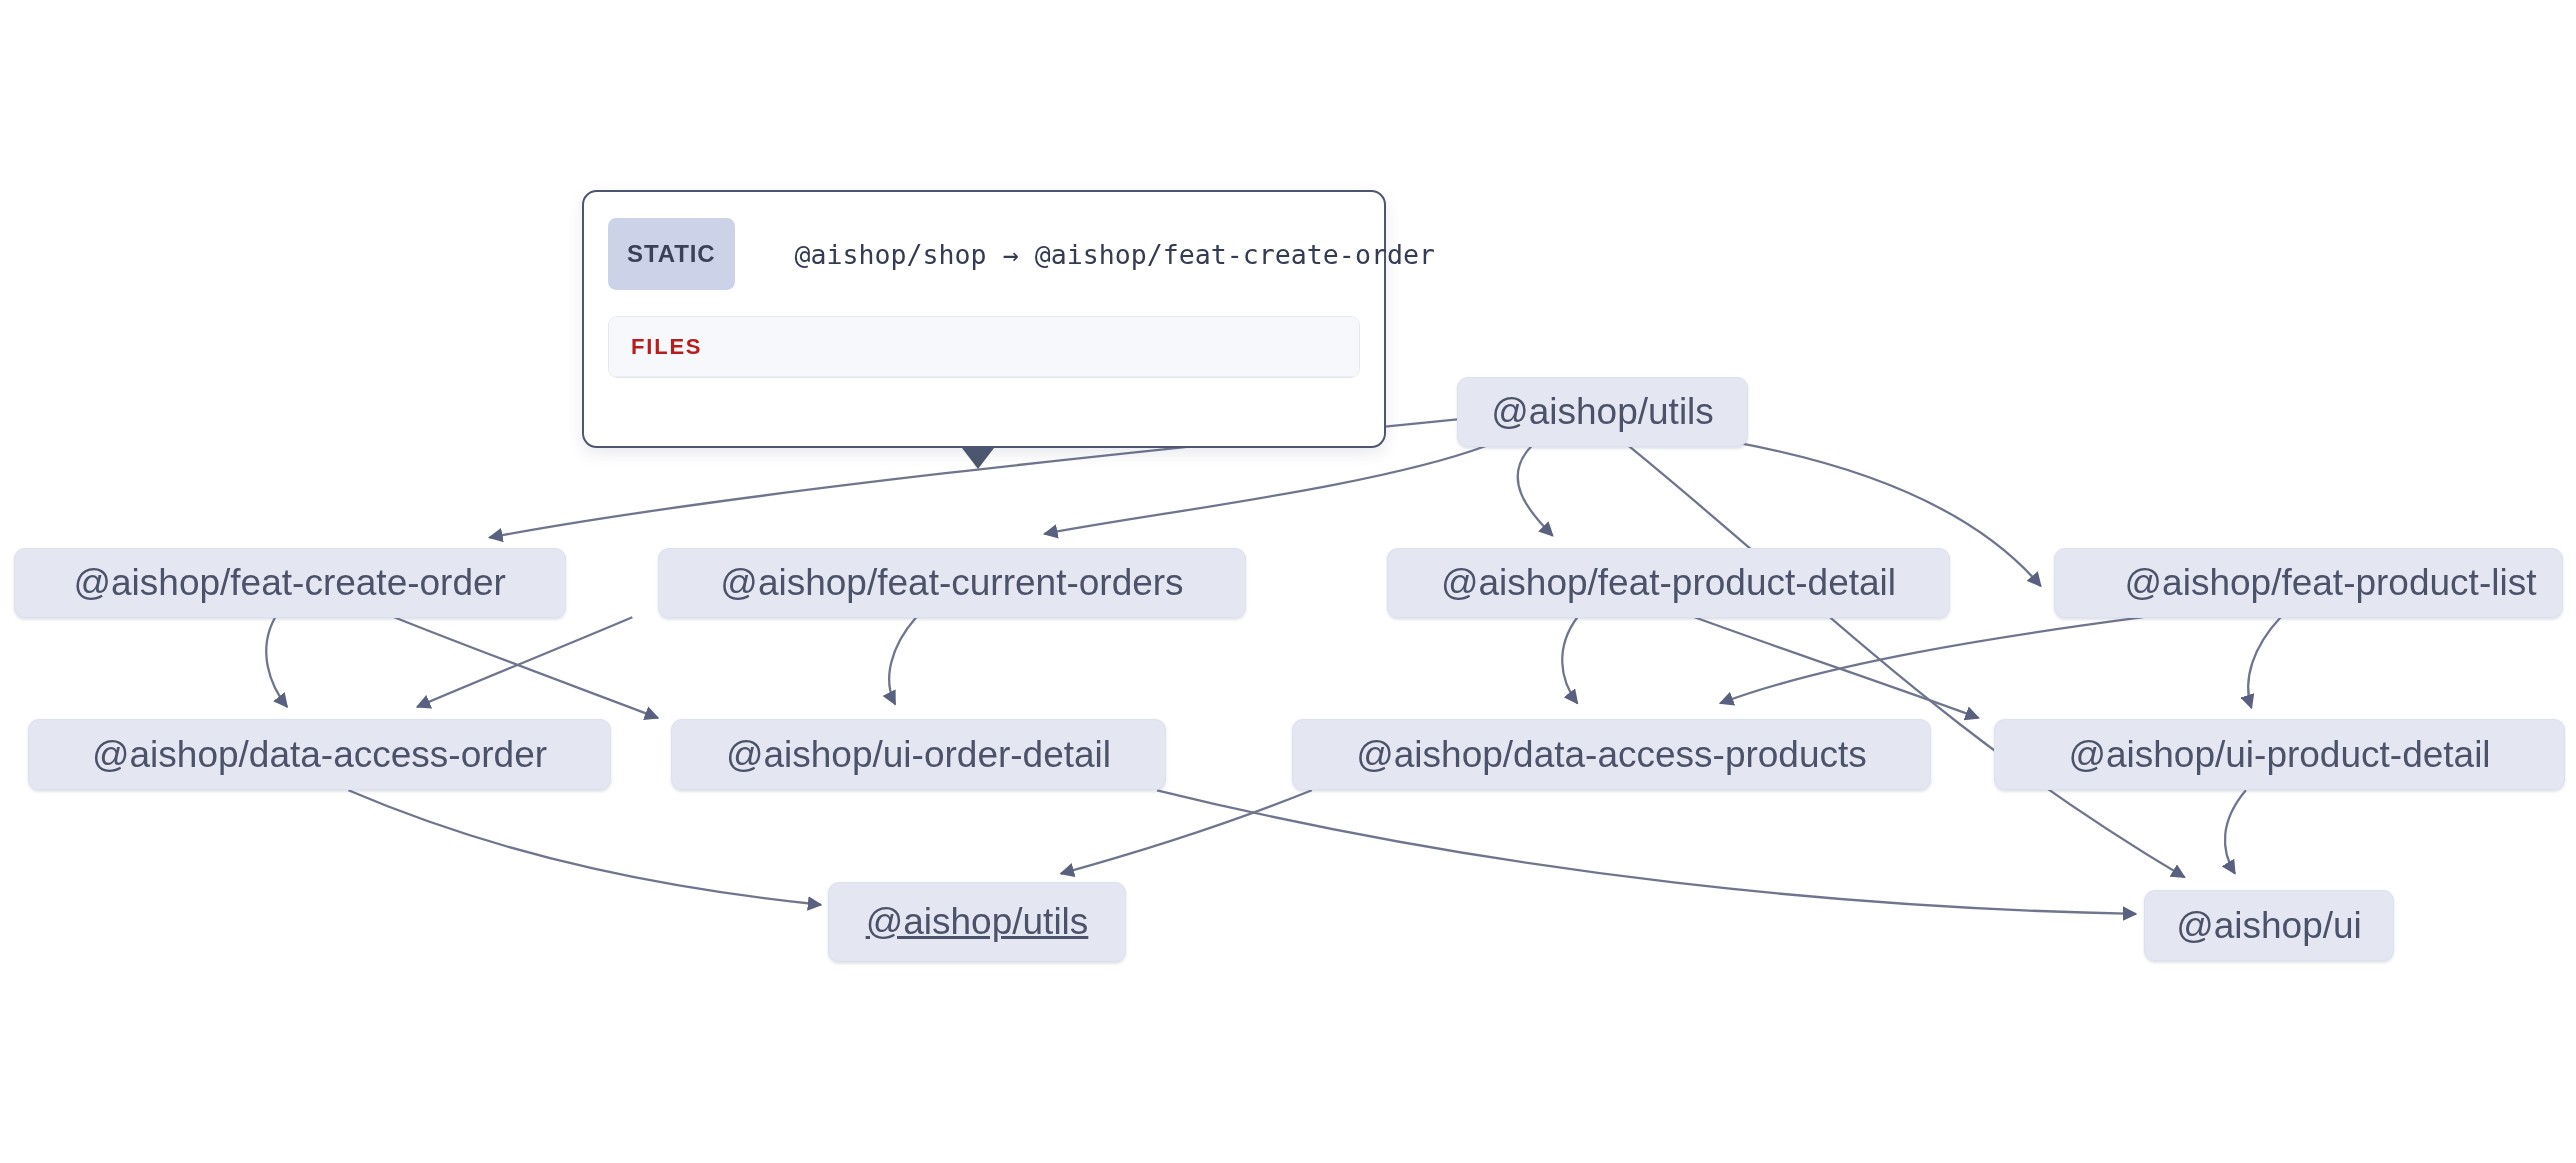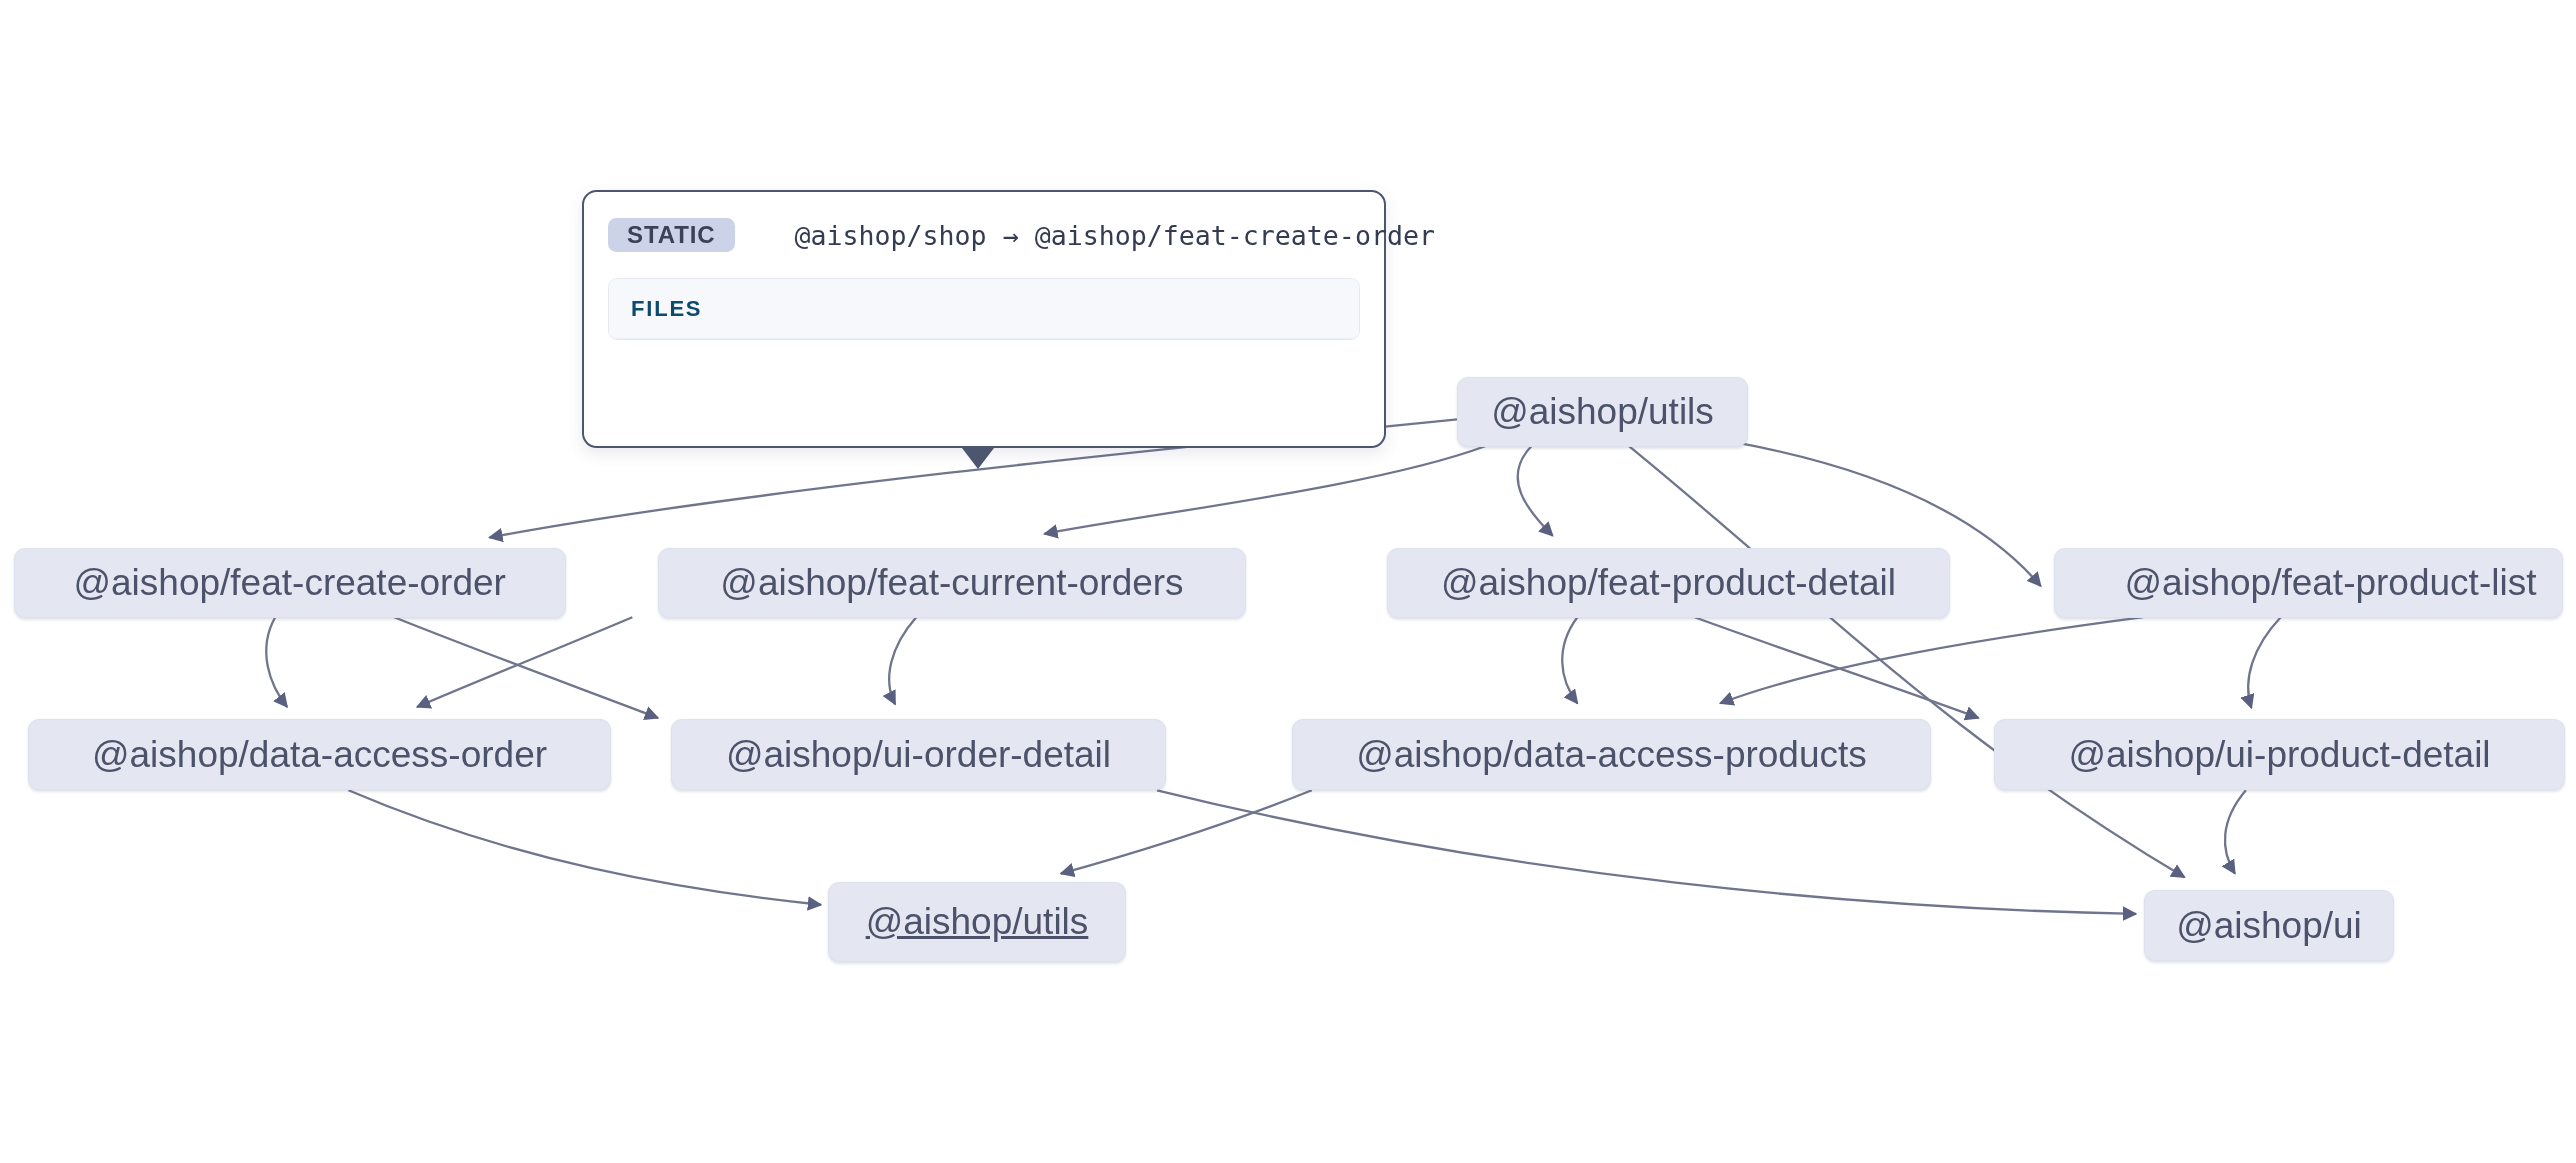--- a/index.html
+++ b/index.html
@@ -34,36 +34,36 @@
     border:2.7px solid #4d566f;
     border-radius:14.7px;
     box-shadow:0 5.5px 14.7px rgba(70,80,120,0.12);
     box-sizing:border-box;
     padding:26px 24px 24px 24px;
   }
   .tooltip-header{display:flex;align-items:center;gap:24px;}
   .badge{
     background:#ccd2e8;color:#3b4257;
     font-size:24px;font-weight:bold;letter-spacing:0.9px;
-    padding:5px 19px;border-radius:8.2px;
+    padding:24px 19px;border-radius:8.2px;
     line-height:1;
   }
   .edge-label{
     font-family:"DejaVu Sans Mono","Liberation Mono",monospace;
     font-size:26.6px;color:#343b52;white-space:nowrap;margin-left:36px;
   }
   .files-box{
     margin-top:26px;
     border:1.8px solid #e4e7ee;
     border-radius:9.2px;
     overflow:hidden;
   }
   .files-header{
     background:#f7f8fc;
-    color:#0c4a6e;
+    color:#b91c1c;
     font-size:22px;font-weight:600;letter-spacing:1.8px;
     padding:16.5px 22px;
     border-bottom:1.8px solid #eceef5;
   }
   .file-row{
     background:#ffffff;
     color:#333b50;
     font-size:26.6px;
     padding:20px 22px;
   }

